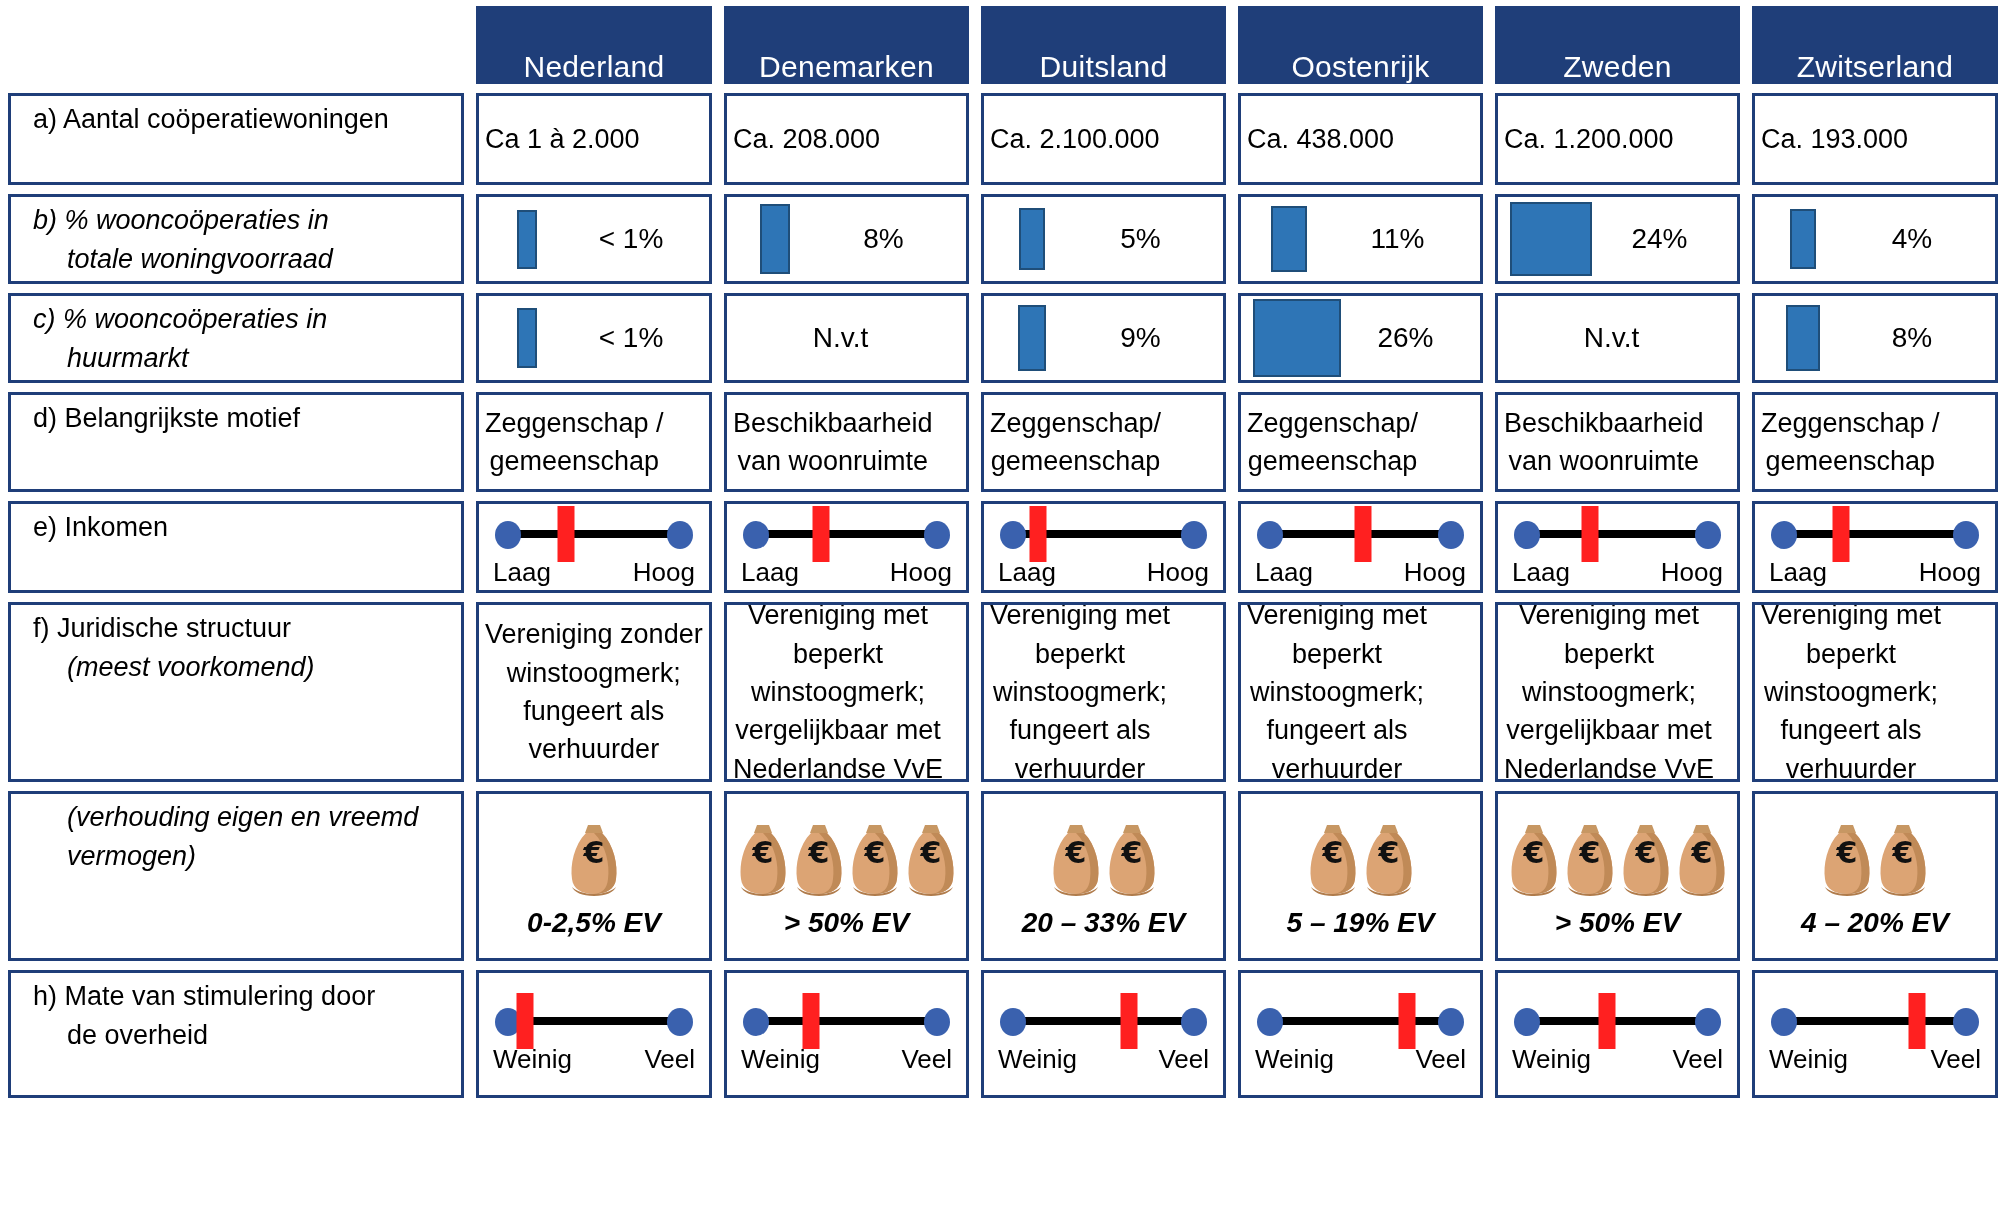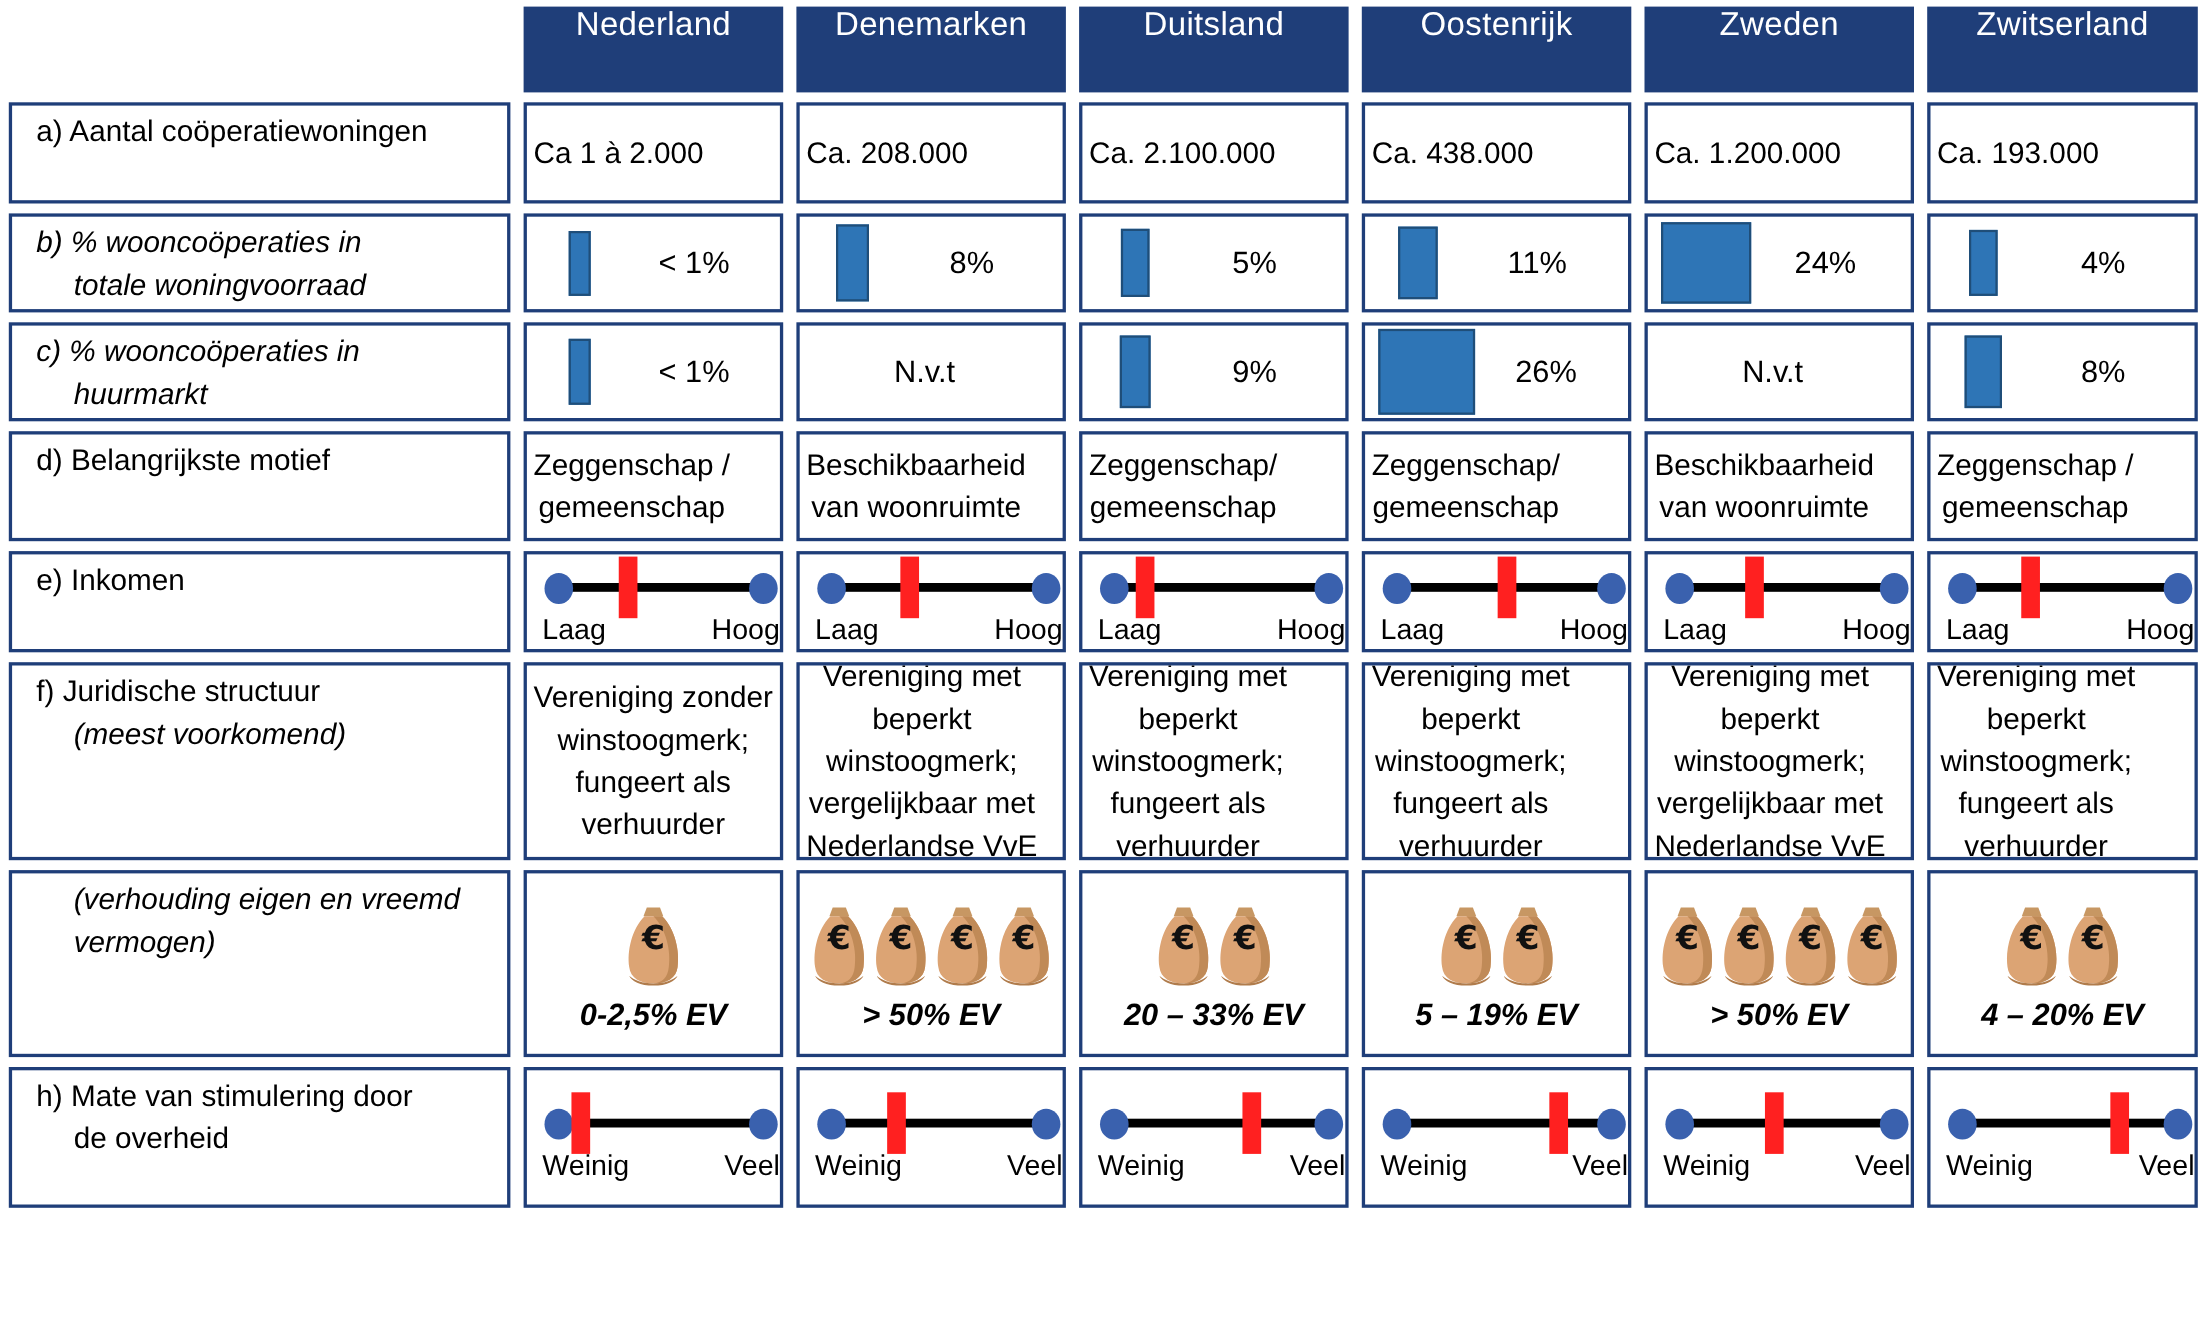--- a/index.html
+++ b/index.html
@@ -35,21 +35,21 @@
   }
 
   
   .hdr-blank {
     background: #ffffff;
   }
   .hdr {
     background: #1F3E79;
     color: #ffffff;
     display: flex;
-    align-items: flex-start;
+    align-items: flex-end;
     justify-content: center;
     font-size: 30px;
     letter-spacing: .3px;
   }
 
   
   .rowlabel {
     border: 3px solid #1F3E79;
     background: #ffffff;
     display: flex;
@@ -111,21 +111,21 @@
 
   
   .slidercell {
     border: 3px solid #1F3E79;
     background: #ffffff;
     box-sizing: border-box;
     display: flex;
     flex-direction: column;
     justify-content: center;
     align-items: center;
-    padding: 0 0 0 14px;
+    padding: 0 14px 0 14px;
     position: relative;
     overflow: hidden;
   }
   .slider {
     position: relative;
     width: 100%;
     height: 52px;
   }
   .slider .track {
     position: absolute;

